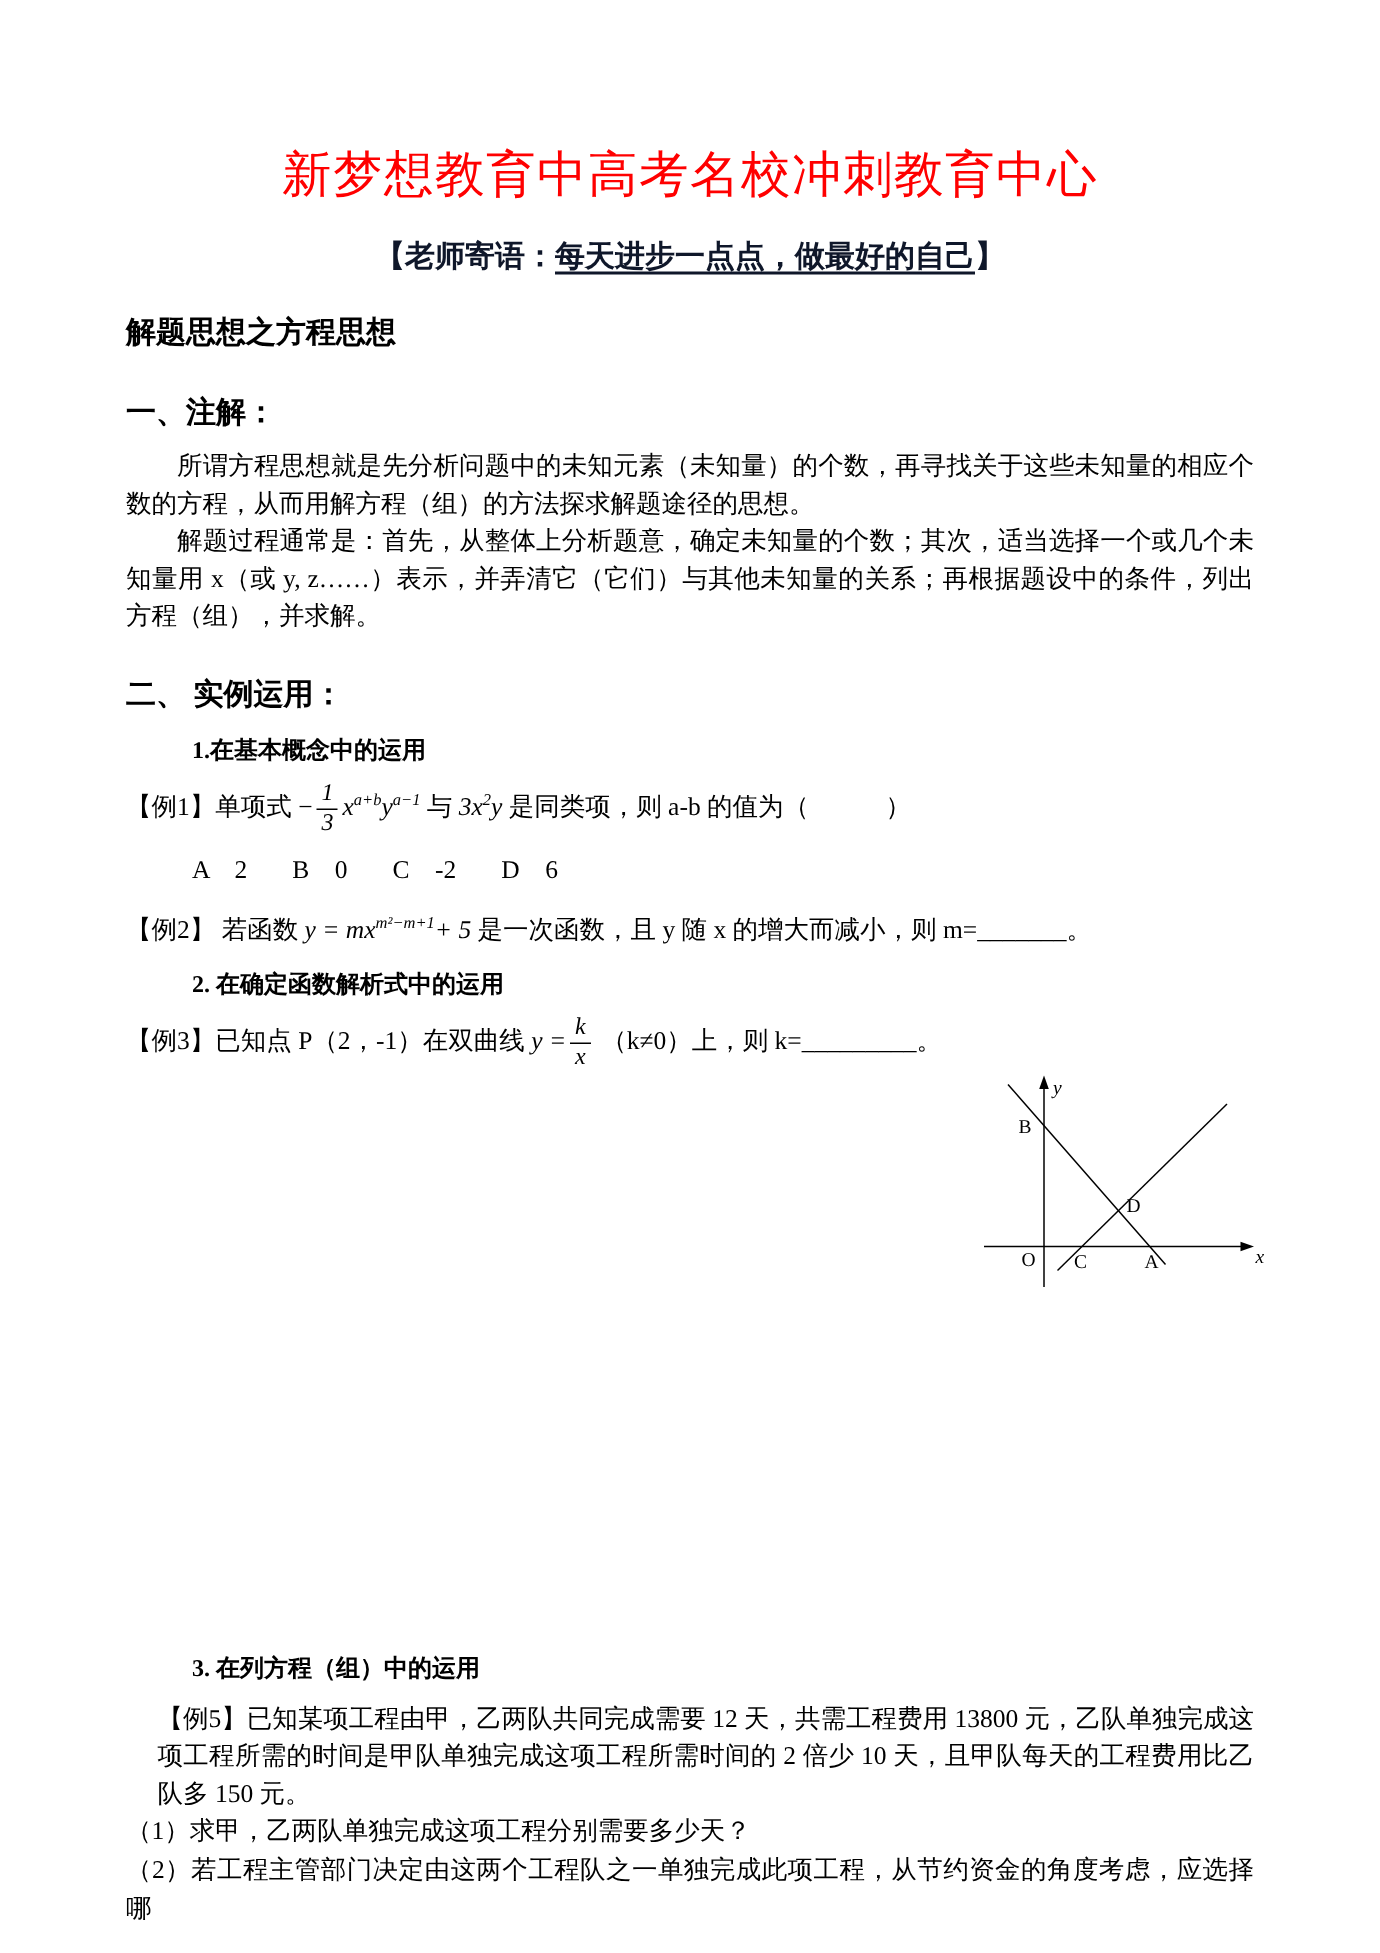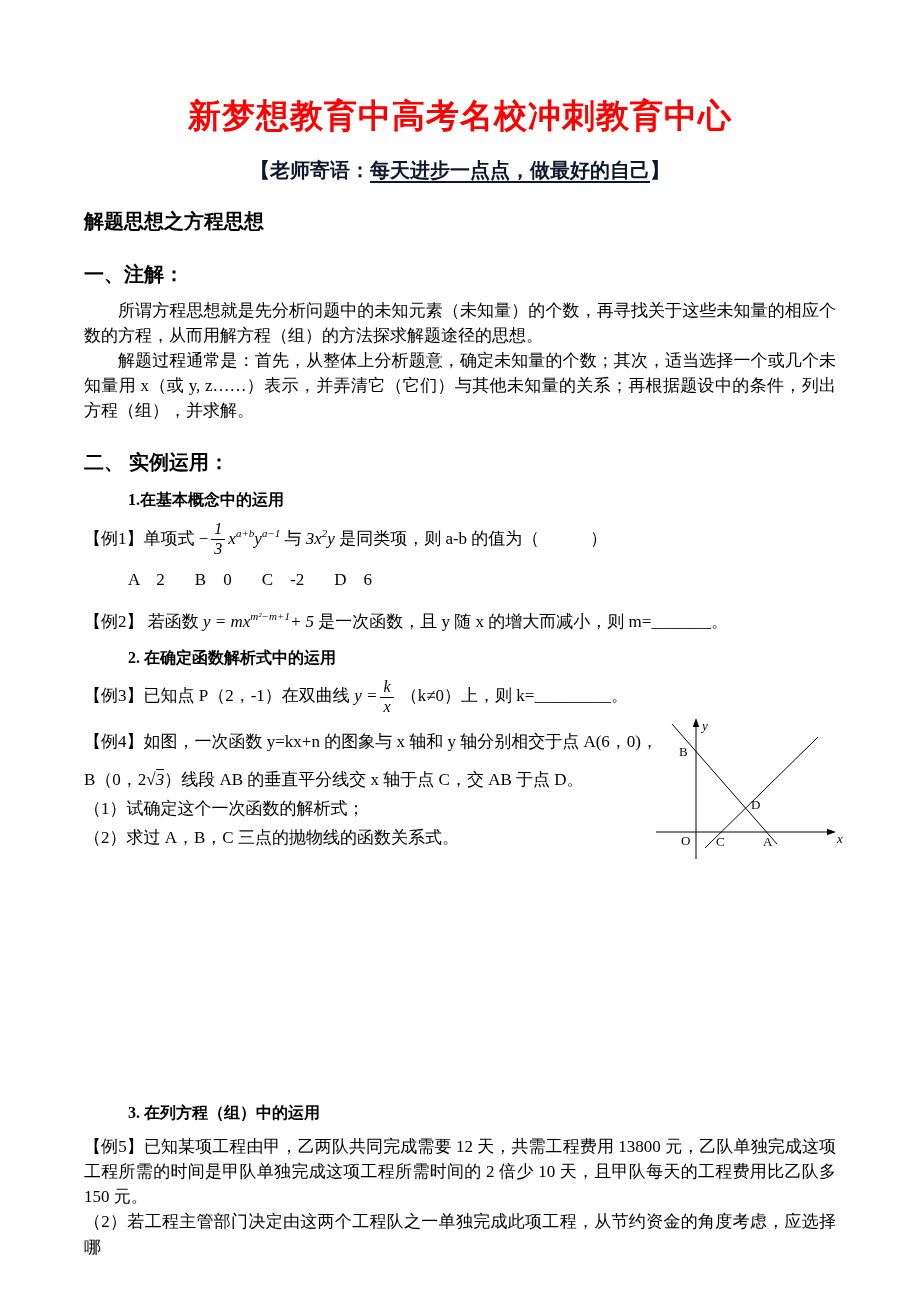--- a/index.html
+++ b/index.html
@@ -10,21 +10,21 @@
     font-family: "Liberation Serif", "DejaVu Serif", serif;
     font-size: 17px;
     overflow: hidden;
   }
   .page { padding: 94px 84px 30px 84px; }
 
   .main-title {
     text-align: center;
     color: #ff0000;
     font-size: 33px;
-    font-weight: 700;
+    font-weight: 400;
     letter-spacing: 1px;
   }
   .motto {
     text-align: center;
     color: #0f172a;
     font-size: 20px;
     font-weight: 700;
     margin-top: 18px;
   }
   .motto .u { text-decoration: underline; text-underline-offset: 4px; }
@@ -70,21 +70,21 @@
 
   .ex4-block { position: relative; margin-top: 14px; min-height: 152px; }
   .ex4-text { width: 570px; }
   .ex4-text .ex-line:first-child { margin-top: 0; width: 600px; }
   .ex4-item { margin-top: 4px; line-height: 25px; }
   .graph { position: absolute; right: -12px; top: -12px; }
   .graph text { font-size: 13px; font-family: "Liberation Serif", serif; }
   .graph .ital { font-style: italic; }
 
   .spacer { height: 208px; }
-  .ex5-para { line-height: 25px; text-align: justify; margin-top: 10px; }
+  .ex5-para { line-height: 25px; text-align: justify; margin-top: 10px; margin-left: 21px; }
   .ex5-item { line-height: 26px; text-align: justify; }
 </style>
 </head>
 <body>
 
 <div class="page">
 
   <h1 class="main-title">新梦想教育中高考名校冲刺教育中心</h1>
 
   <div class="motto"><span>【老师寄语：</span><span class="u">每天进步一点点，做最好的自己</span><span>】</span></div>
@@ -123,26 +123,20 @@
 
   <h4 class="sub-heading">2. 在确定函数解析式中的运用</h4>
 
   <div class="ex-line ex-tall">
     <span>【例3】</span><span>已知点 P（2，-1）在双曲线</span>
     <span class="math mi"><span>y =</span><span class="frac"><span class="num">k</span><span class="den">x</span></span></span>
     <span>（k≠0）上，则 k=_________。</span>
   </div>
 
   <div class="ex4-block">
-    <div class="ex4-text">
-      <p class="ex-line"><span>【例4】</span><span>如图，一次函数 y=kx+n 的图象与 x 轴和 y 轴分别相交于点 A(6，0)，</span></p>
-      <p class="ex-line"><span>B（0，2</span><span class="sqrt-sign">√</span><span class="rad">3</span><span>）线段 AB 的垂直平分线交 x 轴于点 C，交 AB 于点 D。</span></p>
-      <p class="ex4-item">（1）试确定这个一次函数的解析式；</p>
-      <p class="ex4-item">（2）求过 A，B，C 三点的抛物线的函数关系式。</p>
-    </div>
     <svg class="graph" width="200" height="156" viewBox="0 0 200 156">
 
       <line x1="48" y1="6" x2="48" y2="142" stroke="#000" stroke-width="1"></line>
       <polygon points="48,1 44.8,10 51.2,10" fill="#000"></polygon>
 
       <line x1="8" y1="115" x2="182" y2="115" stroke="#000" stroke-width="1"></line>
       <polygon points="188,115 179,111.8 179,118.2" fill="#000"></polygon>
 
       <line x1="24" y1="7" x2="129" y2="127" stroke="#000" stroke-width="1"></line>
 
@@ -155,15 +149,16 @@
       <text x="103" y="92">D</text>
       <text x="115" y="129">A</text>
     </svg>
   </div>
 
   <div class="spacer"></div>
 
   <h4 class="sub-heading">3. 在列方程（组）中的运用</h4>
 
   <p class="ex5-para"><span>【例5】</span><span>已知某项工程由甲，乙两队共同完成需要 12 天，共需工程费用 13800 元，乙队单独完成这项工程所需的时间是甲队单独完成这项工程所需时间的 2 倍少 10 天，且甲队每天的工程费用比乙队多 150 元。</span></p>
+  <p class="ex5-item">（1）求甲，乙两队单独完成这项工程分别需要多少天？</p>
   <p class="ex5-item">（2）若工程主管部门决定由这两个工程队之一单独完成此项工程，从节约资金的角度考虑，应选择哪</p>
 
 </div>
 
 </body></html>

